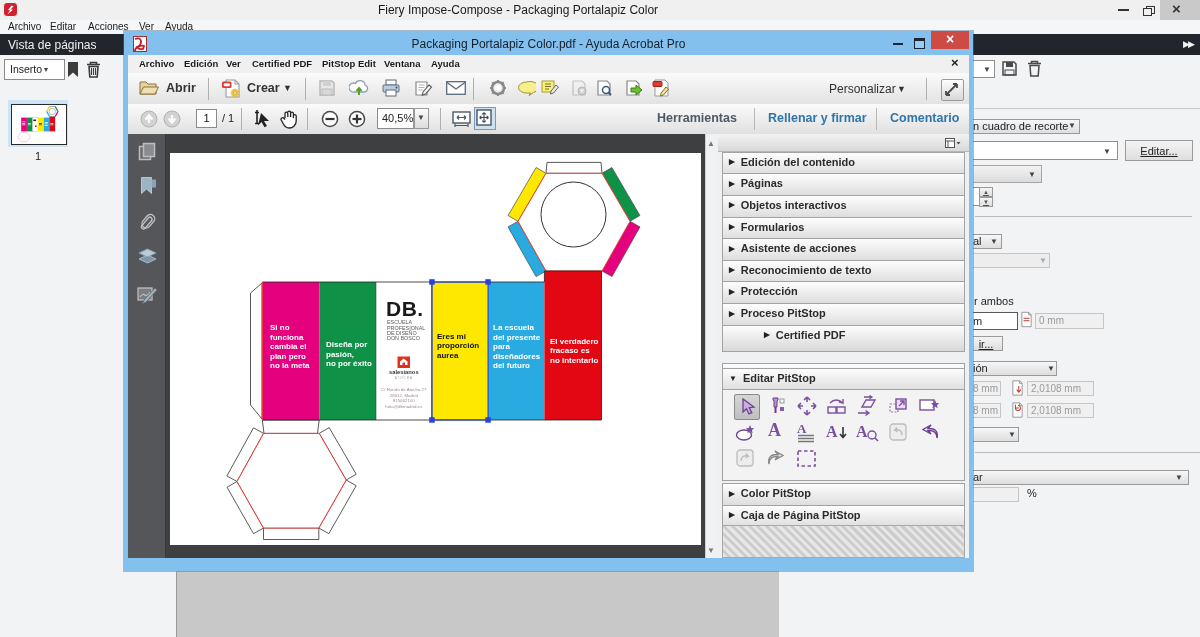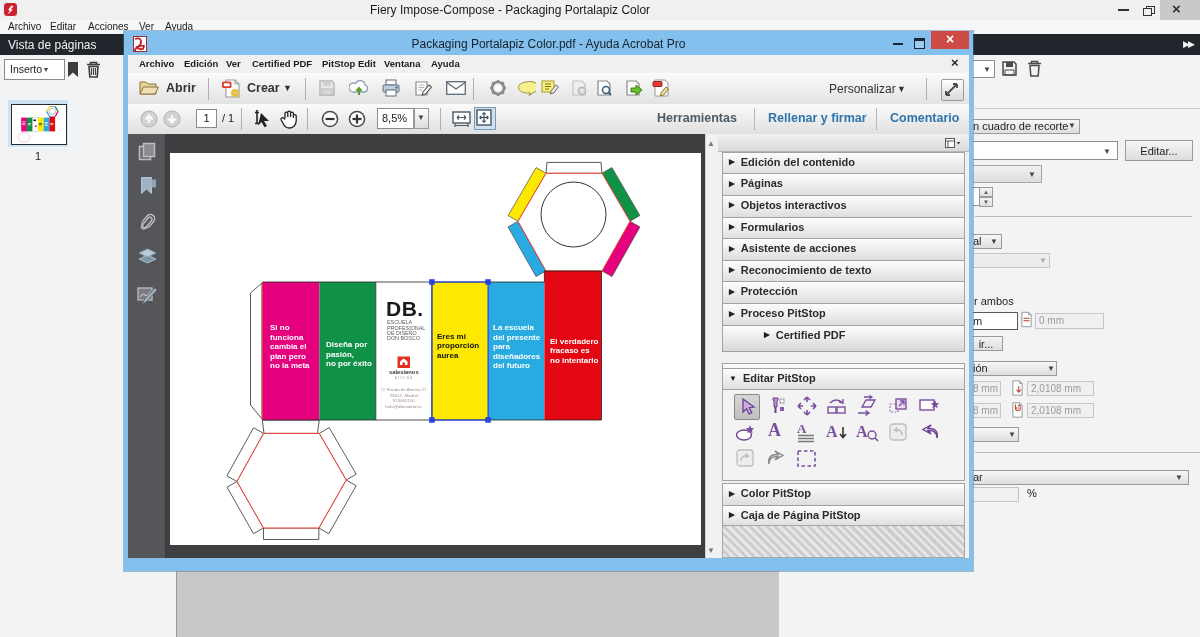--- a/index.html
+++ b/index.html
@@ -4,33 +4,33 @@
 <style>
 html,body{margin:0;padding:0;}
 body{width:1200px;height:637px;overflow:hidden;font-family:"Liberation Sans",sans-serif;background:#f2f3f5;position:relative;}
 .abs{position:absolute;}
 .menu{font-size:12px;color:#1b1b1b;}
 .ph{position:absolute;left:722px;width:243px;height:27px;background:linear-gradient(#fdfdfd,#d8d8d8);border:1px solid #a2a2a2;font-size:11px;font-weight:bold;color:#2b2b2b;line-height:18px;padding-left:6px;box-sizing:border-box;}
 .ph i{font-style:normal;font-size:7.5px;margin-right:6px;color:#222;position:relative;top:-1.5px;}
 .fl{position:absolute;font-size:11px;color:#1e1e1e;}
 .fbox{position:absolute;background:#fff;border:1px solid #8f8f8f;height:18px;box-sizing:border-box;}
 .gbox{position:absolute;background:#f0f0f0;border:1px solid #c6c6c6;height:18px;box-sizing:border-box;font-size:10px;color:#9a9a9a;line-height:13px;padding-left:3px;overflow:hidden;}
-.btn{position:absolute;background:linear-gradient(#f4f4f4,#dedede);border:1px solid #9a9a9a;font-size:11px;color:#1e1e1e;text-align:center;box-sizing:border-box;}
+.btn{position:absolute;background:linear-gradient(#f4f4f4,#dedede);border:1px solid #9a9a9a;font-size:11px;color:#1e1e1e;text-align:center;box-sizing:border-box;text-decoration:underline;}
 .ca{position:absolute;font-size:8px;color:#444;}
 </style>
 </head>
 <body>
 
 <div class="abs" style="left:0;top:0;width:1200px;height:20px;background:#f0f0f0;"></div>
 <div class="abs" style="left:3px;top:2px;width:13px;height:13px;background:#cf2030;border-radius:4px;border:1px solid #e8f4f0;">
   <svg width="13" height="13" viewBox="0 0 13 13">
       <path d="M7.5 1.5 L4 6 L6 6.2 L3.6 10.5 L9 5.6 L6.6 5.4 L9.6 2.2 Z" fill="#fff"></path>
     </svg>
 </div>
-<div class="abs" style="left:8px;top:3px;width:1004px;text-align:center;font-size:12px;color:#1a1a1a;">Fiery Impose-Compose - Packaging Portalapiz Color</div>
+<div class="abs" style="left:16px;top:3px;width:1004px;text-align:center;font-size:12px;color:#1a1a1a;">Fiery Impose-Compose - Packaging Portalapiz Color</div>
 <div class="abs" style="left:1160px;top:0;width:40px;height:20px;background:#c9c9c9;"></div>
 <div class="abs" style="left:1118px;top:9px;width:11px;height:2px;background:#333;"></div>
 <div class="abs" style="left:1146px;top:6px;width:7px;height:6px;border:1px solid #333;background:#f0f0f0;"></div>
 <div class="abs" style="left:1143px;top:8px;width:7px;height:6px;border:1px solid #333;background:#f0f0f0;"></div>
 <div class="abs" style="left:1172px;top:0px;font-size:15px;color:#333;font-weight:bold;">×</div>
 
 <div class="abs" style="left:0;top:20px;width:1200px;height:14px;background:#f5f6f7;border-bottom:1px solid #d8d8d8;"></div>
 <div class="abs menu" style="left:8px;top:21px;font-size:10px;">Archivo</div>
 <div class="abs menu" style="left:50px;top:21px;font-size:10px;">Editar</div>
 <div class="abs menu" style="left:88px;top:21px;font-size:10px;">Acciones</div>
@@ -285,21 +285,21 @@
     <circle cx="9" cy="9" r="6.8" fill="#fdfdfd"></circle>
     <rect x="4.5" y="7.9" width="9" height="2.2" fill="#333"></rect>
   </svg>
 <svg class="abs" style="left:348px;top:110px;" width="18" height="18" viewBox="0 0 18 18">
     <circle cx="9" cy="9" r="8.3" fill="#4a4a4a"></circle>
     <circle cx="9" cy="9" r="6.8" fill="#fdfdfd"></circle>
     <rect x="4.5" y="7.9" width="9" height="2.2" fill="#333"></rect>
     <rect x="7.9" y="4.5" width="2.2" height="9" fill="#333"></rect>
   </svg>
 <div class="abs" style="left:377px;top:108px;width:49px;height:19px;background:#fff;border:1px solid #8a8a8a;"></div>
-<div class="abs" style="left:382px;top:112px;font-size:11px;color:#222;">8,5%</div>
+<div class="abs" style="left:382px;top:112px;font-size:11px;color:#222;">40,5%</div>
 <div class="abs" style="left:413px;top:108px;width:1px;height:21px;background:#9a9a9a;"></div>
 <div class="abs" style="left:414px;top:108px;width:13px;height:19px;background:linear-gradient(#fdfdfd,#dcdcdc);border:1px solid #9a9a9a;"></div>
 <div class="abs" style="left:417px;top:113px;font-size:8px;color:#444;">▼</div>
 <div class="abs" style="left:440px;top:108px;width:1px;height:22px;background:#b0b0b0;"></div>
 <svg class="abs" style="left:452px;top:111px;" width="19" height="16" viewBox="0 0 19 16">
     <rect x="1" y="1" width="17" height="11" fill="#fff" stroke="#4a5a6a" stroke-width="1.4"></rect>
     <path d="M3 14.5 h13 M3 12.5 v4 M16 12.5 v4" stroke="#4a5a6a" stroke-width="1.2"></path>
     <path d="M5 6.5 h9 M5 6.5 l2-2 m-2 2 l2 2 M14 6.5 l-2-2 m2 2 l-2 2" stroke="#4a5a6a" stroke-width="1.2" fill="none"></path>
   </svg>
 <div class="abs" style="left:474px;top:107px;width:20px;height:21px;background:#cfe0ef;border:1px solid #7a9ab8;"></div>

